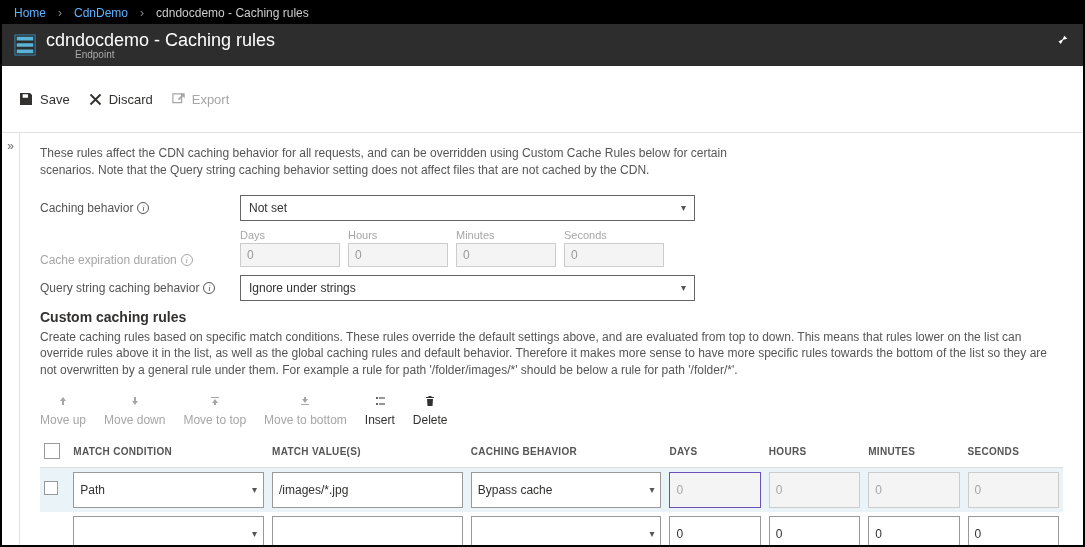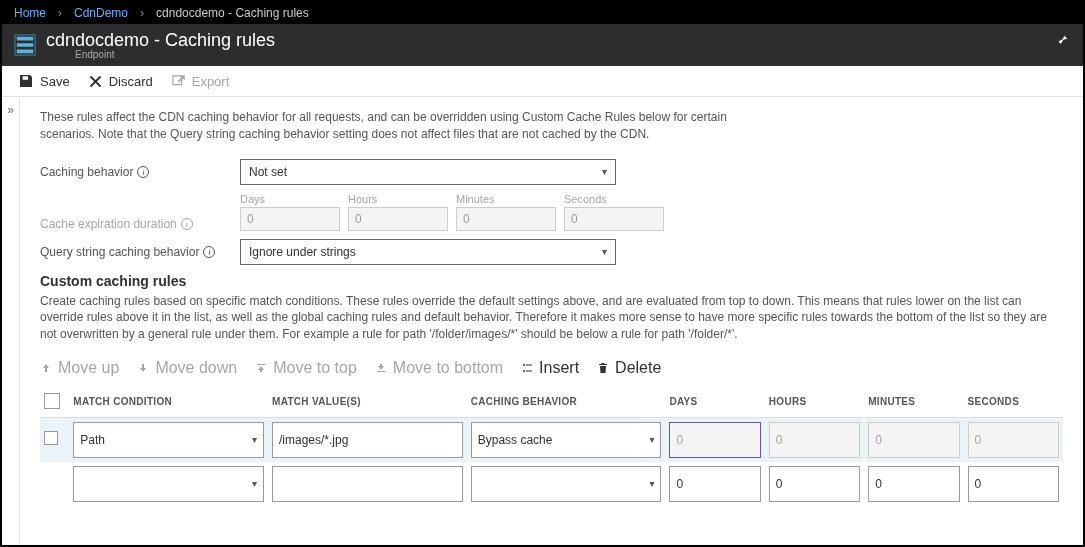--- a/index.html
+++ b/index.html
@@ -37,21 +37,21 @@
     .header-icon {
       width: 22px; height: 22px;
       display: flex; align-items: center; justify-content: center;
       color: #59b4d9;
     }
     .header-title { font-size: 18px; font-weight: 400; color: #fff; }
     .header-sub { font-size: 10px; color: #aaa; margin-top: -2px; padding-left: 29px; }
     .header-pin { position: absolute; right: 14px; top: 10px; color: #fff; font-size: 14px; }
     .toolbar {
       border-bottom: 1px solid #e1e1e1;
-      padding: 7px 16px;
+      padding: 25px 16px;
       display: flex;
       gap: 18px;
       align-items: center;
     }
     .toolbar-btn {
       display: flex; align-items: center; gap: 6px;
       font-size: 13px; color: #323130; cursor: pointer;
     }
     .toolbar-btn.disabled { color: #a6a6a6; cursor: default; }
     .content-wrap { display: flex; height: calc(100% - 96px); }
@@ -70,40 +70,40 @@
       display: flex; align-items: center; gap: 4px;
     }
     .form-label.disabled { color: #a6a6a6; }
     .info-icon {
       display: inline-flex; align-items: center; justify-content: center;
       width: 12px; height: 12px; border: 1px solid #555; border-radius: 50%;
       font-size: 9px; font-style: italic; font-family: serif;
     }
     .info-icon.disabled { border-color:#a6a6a6; color:#a6a6a6; }
     .select-box {
-      width: 376px; height: 26px; border: 1px solid #666;
+      width: 455px; height: 26px; border: 1px solid #666;
       padding: 0 8px; display: flex; align-items: center;
       justify-content: space-between; background: #fff; cursor: pointer;
       font-size: 12px;
     }
     .chev { font-size: 10px; color: #555; }
     .duration-group { display: flex; gap: 8px; }
     .dur-col { display: flex; flex-direction: column; }
     .dur-label { font-size: 11px; color: #a6a6a6; margin-bottom: 2px; }
     .dur-input {
       width: 100px; height: 24px; border: 1px solid #ccc;
       background: #f4f4f4; color: #999; padding: 0 6px; font-size: 12px;
     }
     .rules-toolbar {
       display: flex; gap: 18px; align-items: center;
       margin-top: 16px; margin-bottom: 10px;
     }
     .rules-btn {
       display: flex; align-items: center; gap: 6px;
-      font-size: 16px; color: #323130; cursor: pointer;
+      font-size: 12px; color: #323130; cursor: pointer; flex-direction: column;
     }
     .rules-btn.disabled { color: #a6a6a6; cursor: default; }
     .rules-table { border-collapse: collapse; width: 100%; table-layout: fixed; }
     .rules-table th {
       text-align: left; font-size: 10px; font-weight: 600;
       color: #555; padding: 6px 4px; border-bottom: 1px solid #ddd;
       letter-spacing: 0.3px;
     }
     .rules-table td { padding: 4px; }
     .rules-table tr.row1 td { background: #eaf3f7; }

